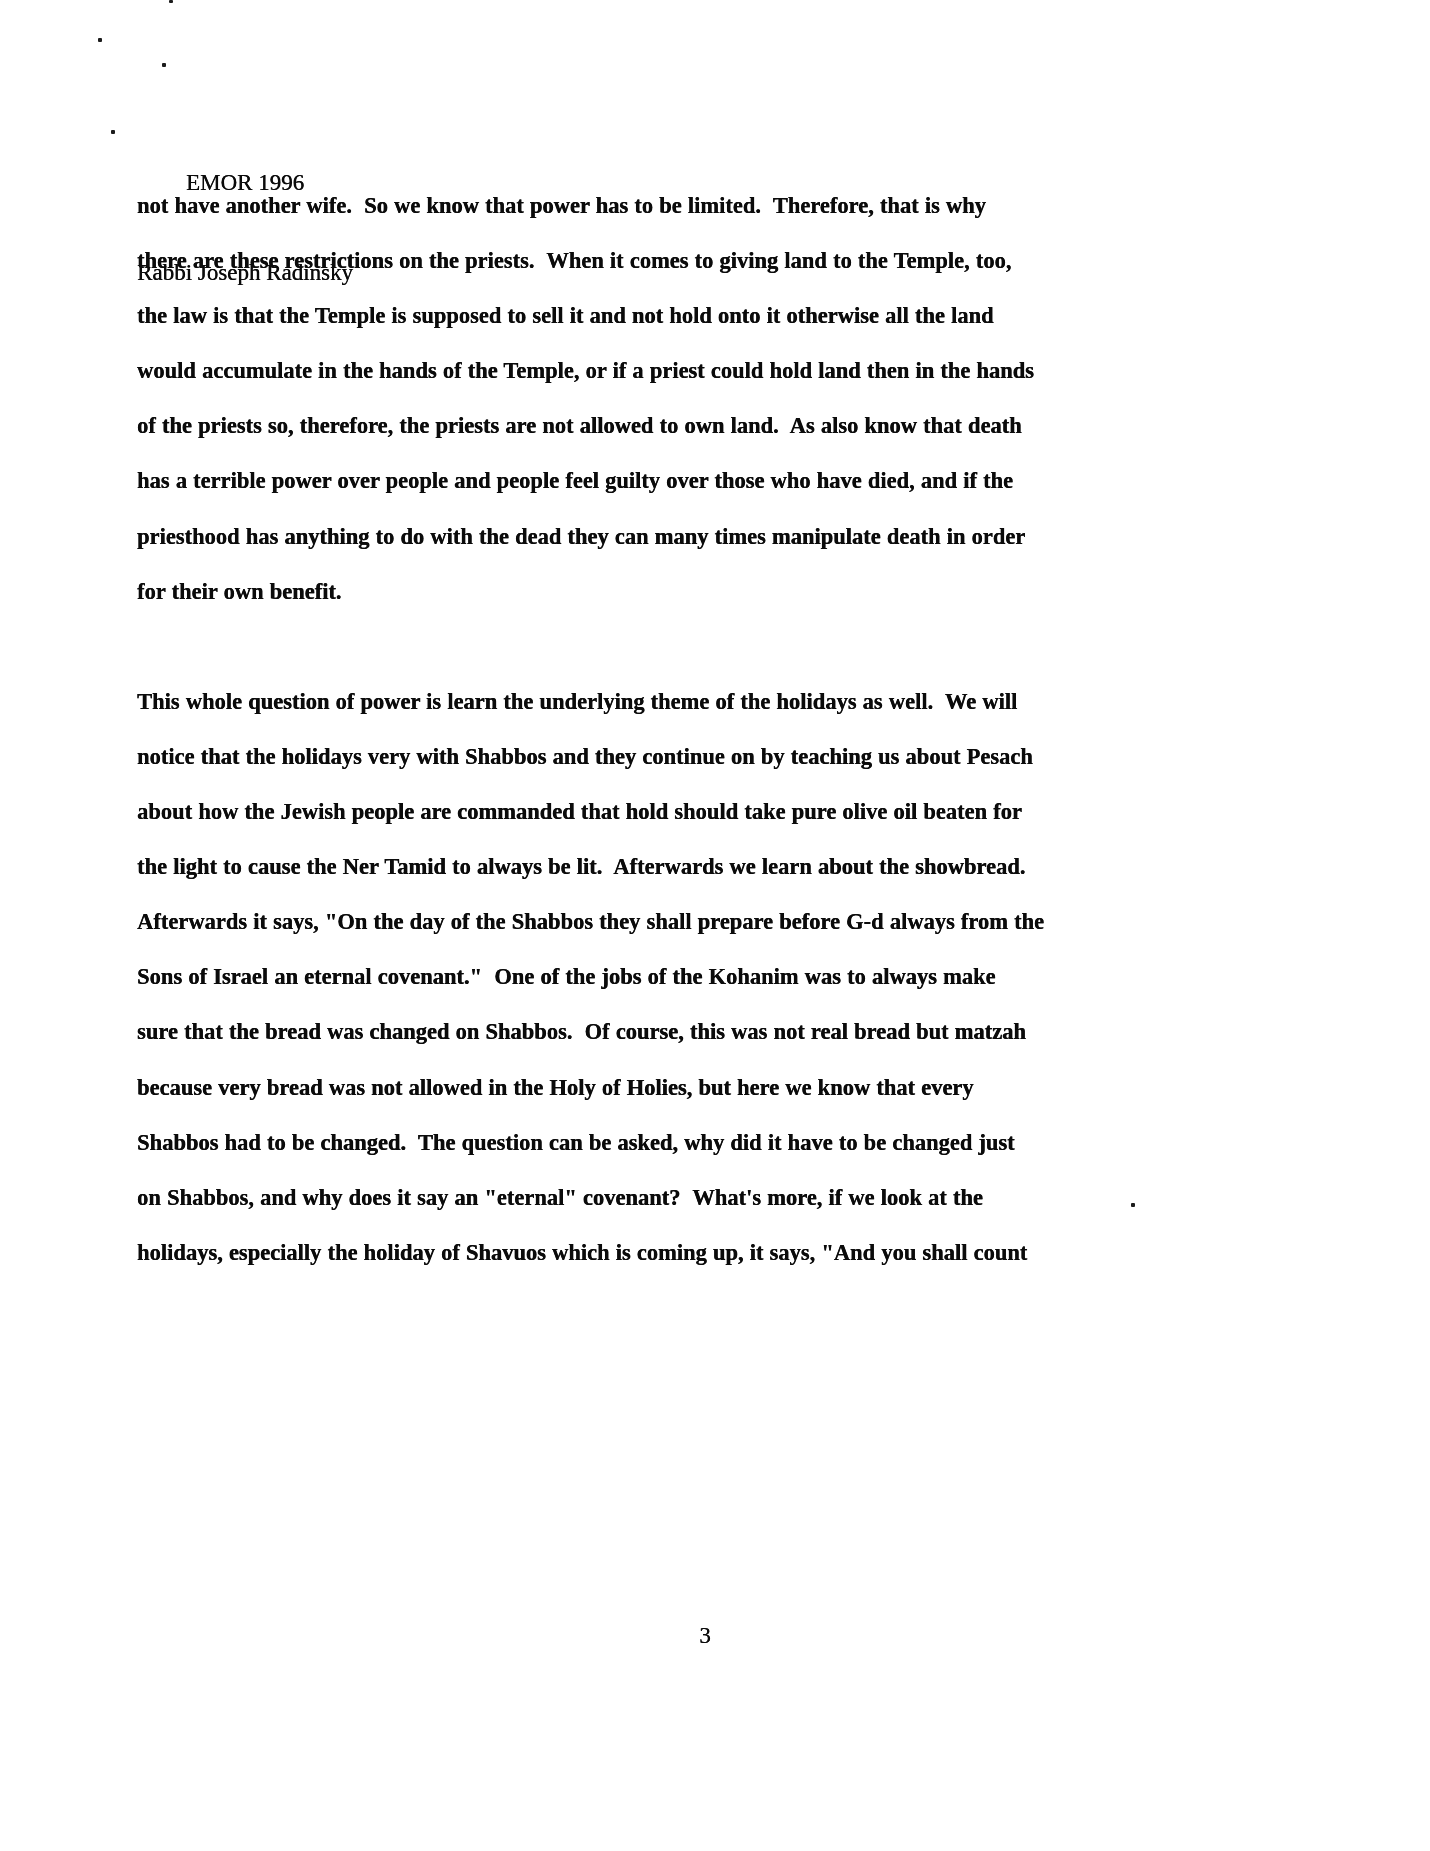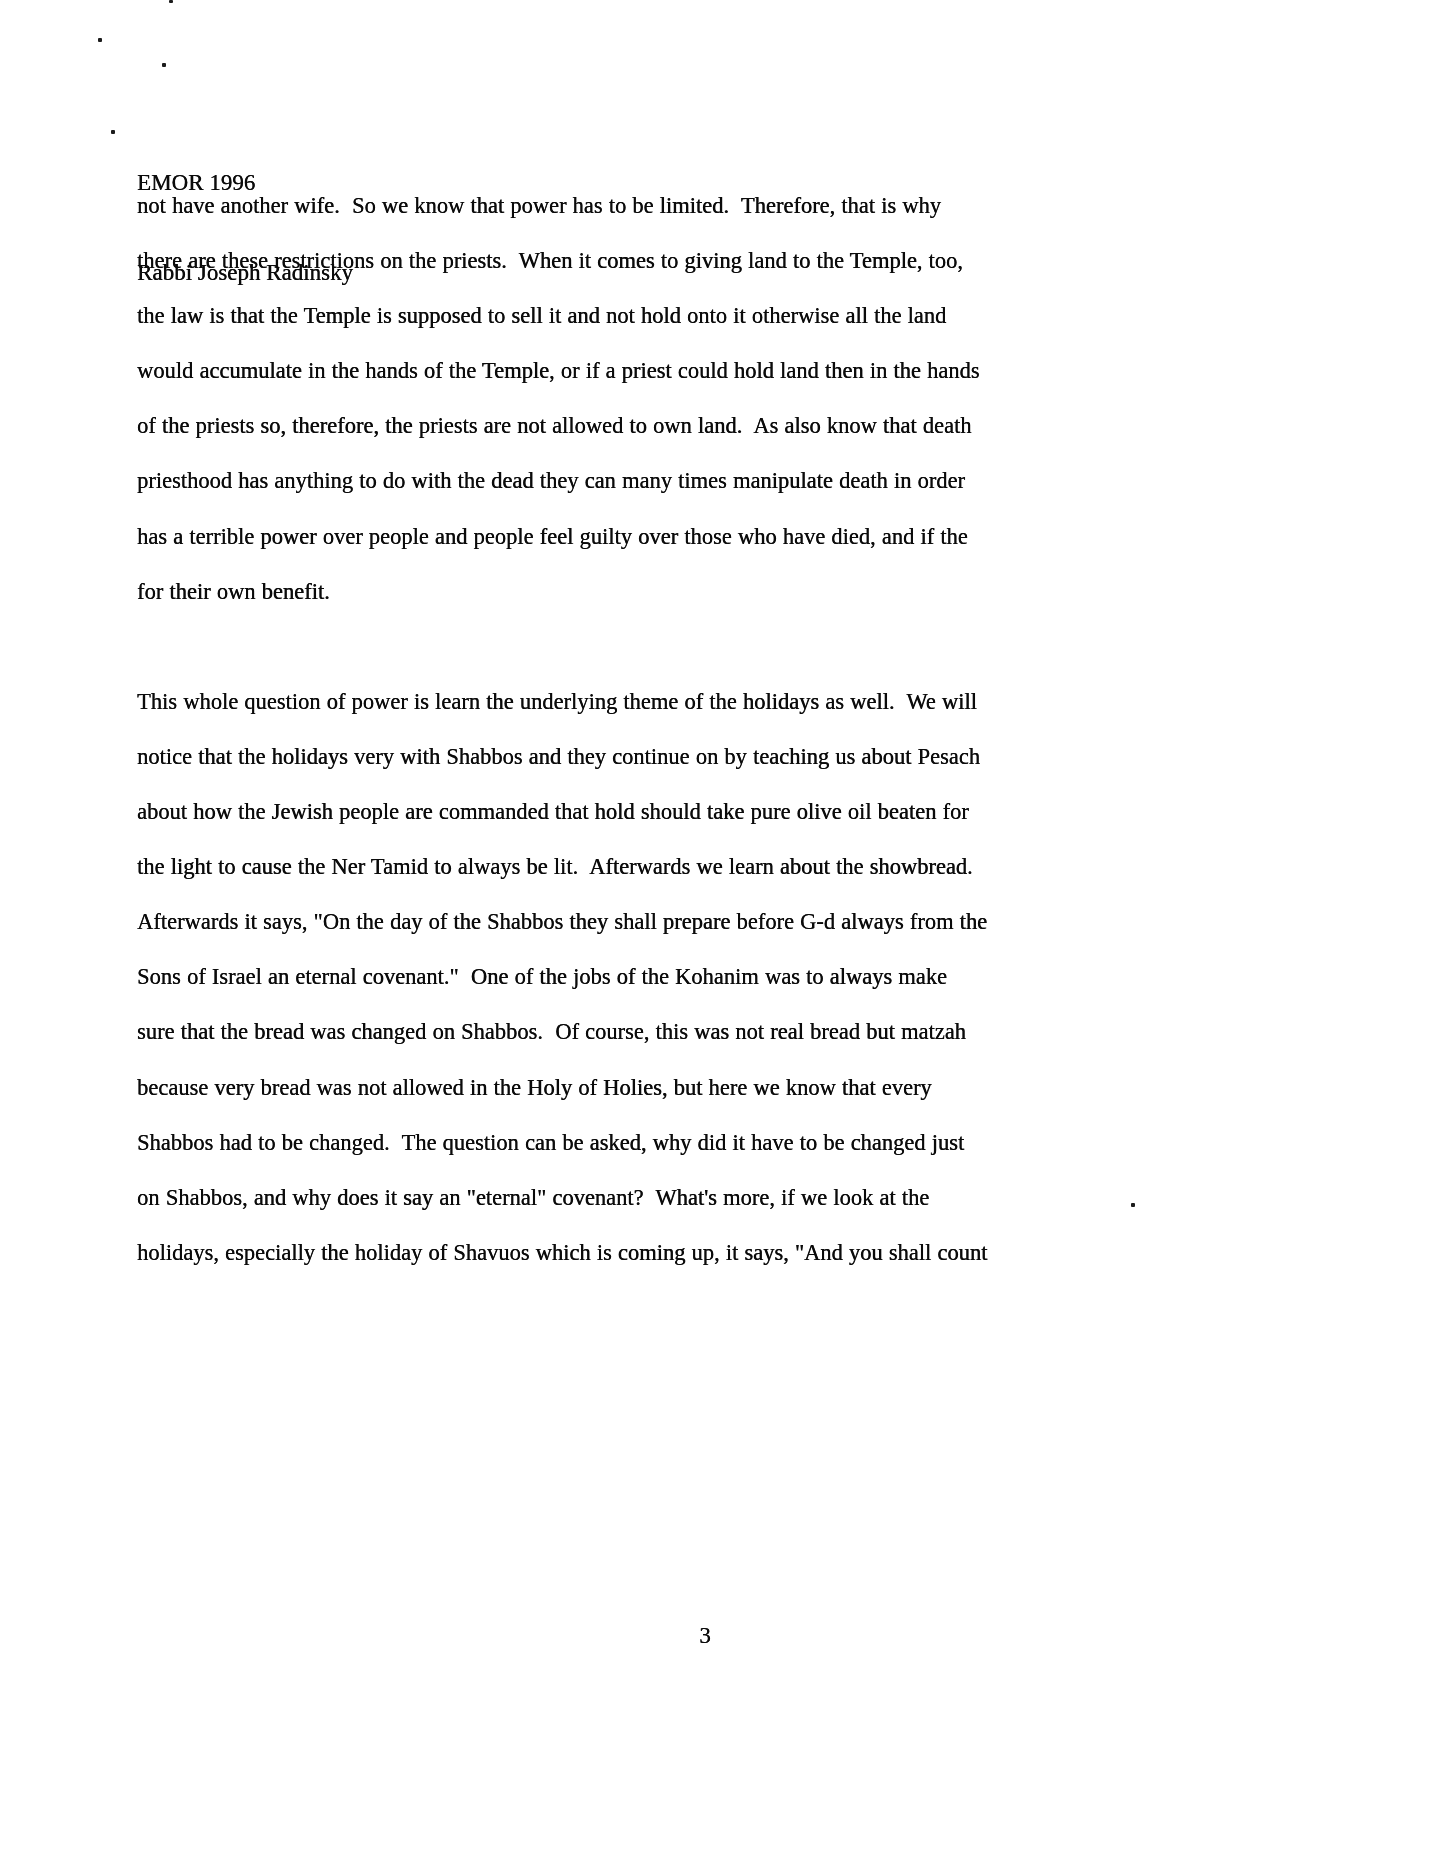--- a/index.html
+++ b/index.html
@@ -20,28 +20,30 @@
     inset: 0;
   }
   .doc-header {
     position: absolute;
     top: 108px;
     left: 137px;
     font-size: 23px;
     line-height: 30px;
     white-space: pre;
     text-shadow: 0.35px 0.25px 0 currentColor;
+    text-align: center;
   }
   .doc-body {
     position: absolute;
     top: 192px;
     left: 137px;
     font-size: 22.5px;
     text-shadow: 0.35px 0.25px 0 currentColor;
     word-spacing: 0.5px;
+    font-weight: bold;
   }
   .paragraph { display: block; }
   .paragraph + .paragraph { margin-top: 55.1px; }
   .line {
     height: 55.1px;
     line-height: 28px;
     white-space: pre;
   }
   .page-number {
     position: absolute;
@@ -80,22 +82,22 @@
     <div>Rabbi Joseph Radinsky</div>
   </div>
 
   <div class="doc-body" id="doc-body">
       <div class="paragraph">
         <div class="line">not have another wife.  So we know that power has to be limited.  Therefore, that is why</div>
         <div class="line">there are these restrictions on the priests.  When it comes to giving land to the Temple, too,</div>
         <div class="line">the law is that the Temple is supposed to sell it and not hold onto it otherwise all the land</div>
         <div class="line">would accumulate in the hands of the Temple, or if a priest could hold land then in the hands</div>
         <div class="line">of the priests so, therefore, the priests are not allowed to own land.  As also know that death</div>
+        <div class="line">has a terrible power over people and people feel guilty over those who have died, and if the</div>
         <div class="line">priesthood has anything to do with the dead they can many times manipulate death in order</div>
-        <div class="line">has a terrible power over people and people feel guilty over those who have died, and if the</div>
         <div class="line">for their own benefit.</div>
       </div>
       <div class="paragraph">
         <div class="line">This whole question of power is learn the underlying theme of the holidays as well.  We will</div>
         <div class="line">notice that the holidays very with Shabbos and they continue on by teaching us about Pesach</div>
         <div class="line">about how the Jewish people are commanded that hold should take pure olive oil beaten for</div>
         <div class="line">the light to cause the Ner Tamid to always be lit.  Afterwards we learn about the showbread.</div>
         <div class="line">Afterwards it says, "On the day of the Shabbos they shall prepare before G-d always from the</div>
         <div class="line">Sons of Israel an eternal covenant."  One of the jobs of the Kohanim was to always make</div>
         <div class="line">sure that the bread was changed on Shabbos.  Of course, this was not real bread but matzah</div>

